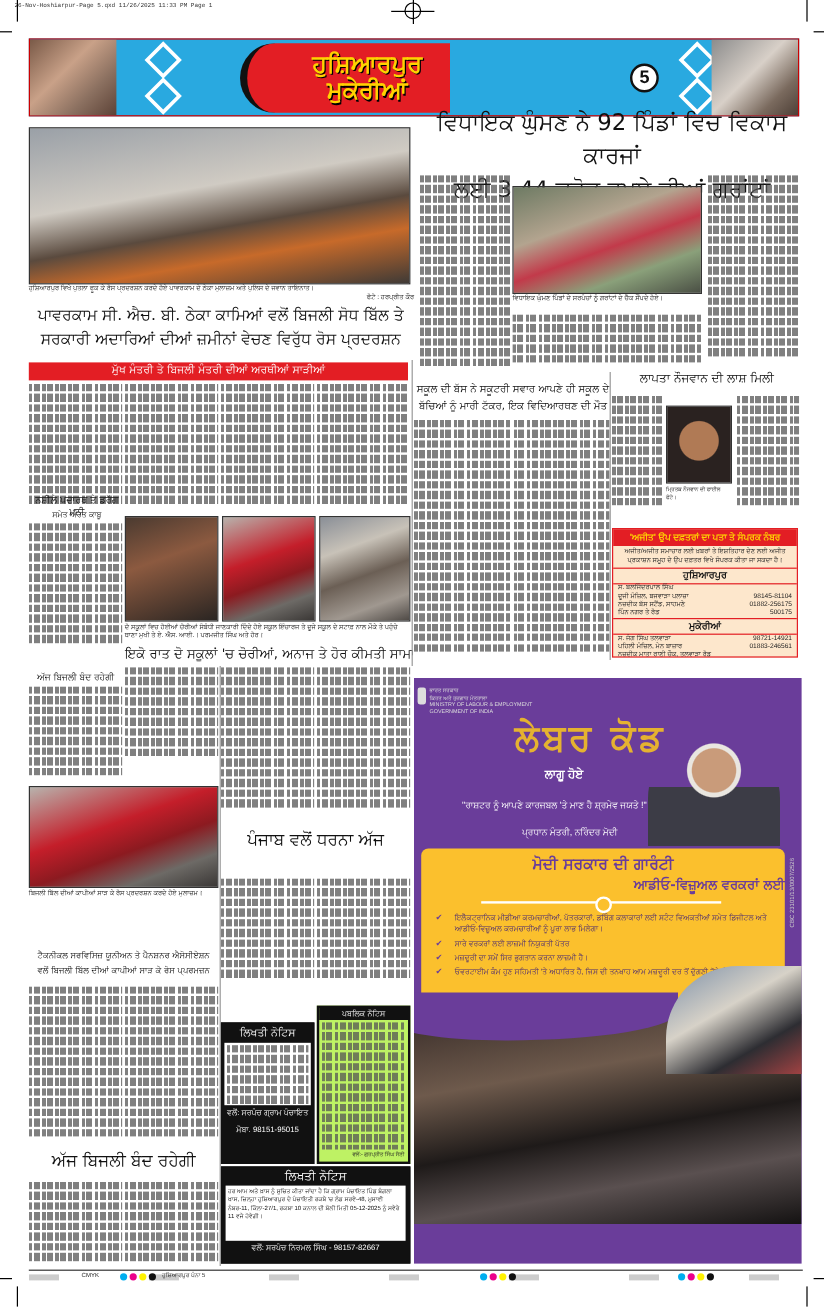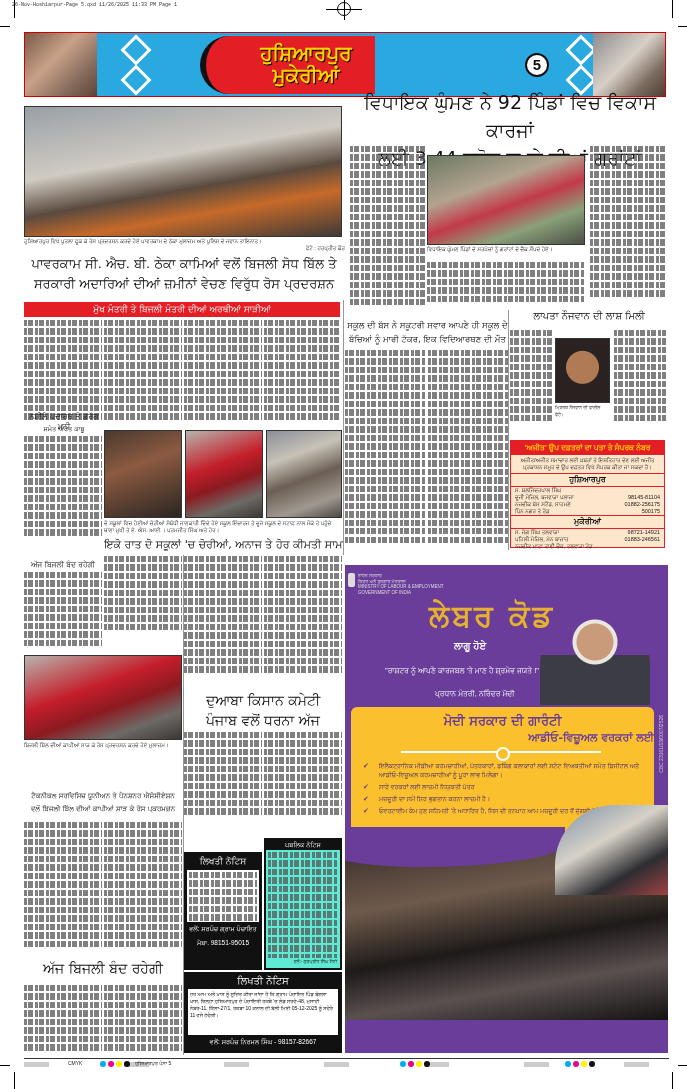--- a/index.html
+++ b/index.html
@@ -55,21 +55,21 @@
 .ad .orn:after{content:"";position:absolute;left:95px;top:-4px;width:10px;height:10px;border-radius:50%;border:2px solid #fff;background:#fbc02d}
 .ad ul{list-style:none;position:absolute;left:12px;top:54px;width:280px;font-size:6.3px;color:#4a2a72;line-height:9px}
 .ad li{padding-left:16px;position:relative;margin-bottom:3px}
 .ad li:before{content:"\2714";position:absolute;left:0;color:#6a3d9a;font-size:7px}
 .ad .mixer{left:0;top:280px;width:323px;height:175px;background:linear-gradient(170deg,#3a2e2a,#6e5a4c 30%,#1e1a19 55%,#5a5050 75%,#141212)}
 .ad .wave{left:-20px;top:262px;width:240px;height:40px;background:#6a3d9a;border-radius:0 0 60% 40%}
 .ad .cam{left:210px;top:240px;width:120px;height:90px;border-radius:60px 0 0 0;background:linear-gradient(150deg,#7b8fa8,#d7d2c8 40%,#2d2d32 70%,#a44)}
 .ad .foot{left:0;top:458px;width:323px;height:30px;background:#6a3d9a;text-align:center;font-size:15px;color:#f2c230;font-weight:bold;line-height:30px;font-family:"DejaVu Sans",sans-serif}
 .ad .code{right:2px;top:150px;width:8px;font-size:5px;color:#ccc;writing-mode:vertical-rl;transform:rotate(180deg)}
 
-.notice{border:1px solid #111;background:#5eead4}
+.notice{border:1px solid #111;background:#bef264}
 .notice .nh{background:#111;color:#fff;text-align:center;font-family:"DejaVu Sans",sans-serif}
 .regmarks{height:5px;display:flex;gap:2px}
 .dot{width:6px;height:6px;border-radius:50%}
 </style>
 </head>
 <body>
 
 <div class="abs slug">26-Nov-Hoshiarpur-Page 5.qxd   11/26/2025   11:33 PM   Page 1</div>
 <div class="abs crop" style="left:14px;top:0;width:1px;height:18px"></div>
 <div class="abs crop" style="left:0;top:26px;width:10px;height:1px"></div>
@@ -413,21 +413,21 @@
     <span class="ln"></span>
     <span class="ln"></span>
     <span class="ln"></span>
     <span class="ln"></span>
 </div>
 
 <div class="abs photo red" style="left:24px;top:655px;width:158px;height:85px;border:1px solid #333"></div>
 <div class="abs cap" style="left:24px;top:742px;width:158px">ਬਿਜਲੀ ਬਿੱਲ ਦੀਆਂ ਕਾਪੀਆਂ ਸਾੜ ਕੇ ਰੋਸ ਪ੍ਰਦਰਸ਼ਨ ਕਰਦੇ ਹੋਏ ਮੁਲਾਜ਼ਮ।</div>
 <div class="abs hl" style="left:24px;top:790px;width:158px;font-size:7px;line-height:13px">
   <div>ਟੈਕਨੀਕਲ ਸਰਵਿਸਿਜ਼ ਯੂਨੀਅਨ ਤੇ ਪੈਨਸ਼ਨਰ ਐਸੋਸੀਏਸ਼ਨ</div>
-  <div>ਵਲੋਂ ਬਿਜਲੀ ਬਿੱਲ ਦੀਆਂ ਕਾਪੀਆਂ ਸਾੜ ਕੇ ਰੋਸ ਪ੍ਕਰਮਚ਼ਨ</div>
+  <div>ਵਲੋਂ ਬਿਜਲੀ ਬਿੱਲ ਦੀਆਂ ਕਾਪੀਆਂ ਸਾੜ ਕੇ ਰੋਸ ਪ੍ਪਰਮਜ਼ਨ</div>
 </div>
 <div class="abs txt" style="left:24px;top:822px;width:78px;height:135px">
   <span class="ln"></span>
     <span class="ln"></span>
     <span class="ln"></span>
     <span class="ln"></span>
     <span class="ln"></span>
     <span class="ln"></span>
     <span class="ln"></span>
     <span class="ln"></span>
@@ -473,21 +473,20 @@
     <span class="ln"></span>
     <span class="ln"></span>
     <span class="ln"></span>
     <span class="ln"></span>
     <span class="ln"></span>
     <span class="ln"></span>
     <span class="ln"></span>
 </div>
 
 <div class="abs hl" style="left:184px;top:690px;width:158px;font-size:14px;line-height:20px">
-  <div>ਦੁਆਬਾ ਕਿਸਾਨ ਕਮੇਟੀ</div>
   <div>ਪੰਜਾਬ ਵਲੋਂ ਧਰਨਾ ਅੱਜ</div>
 </div>
 <div class="abs txt" style="left:184px;top:732px;width:78px;height:95px">
   <span class="ln"></span>
     <span class="ln"></span>
     <span class="ln"></span>
     <span class="ln"></span>
     <span class="ln"></span>
     <span class="ln"></span>
     <span class="ln"></span>

